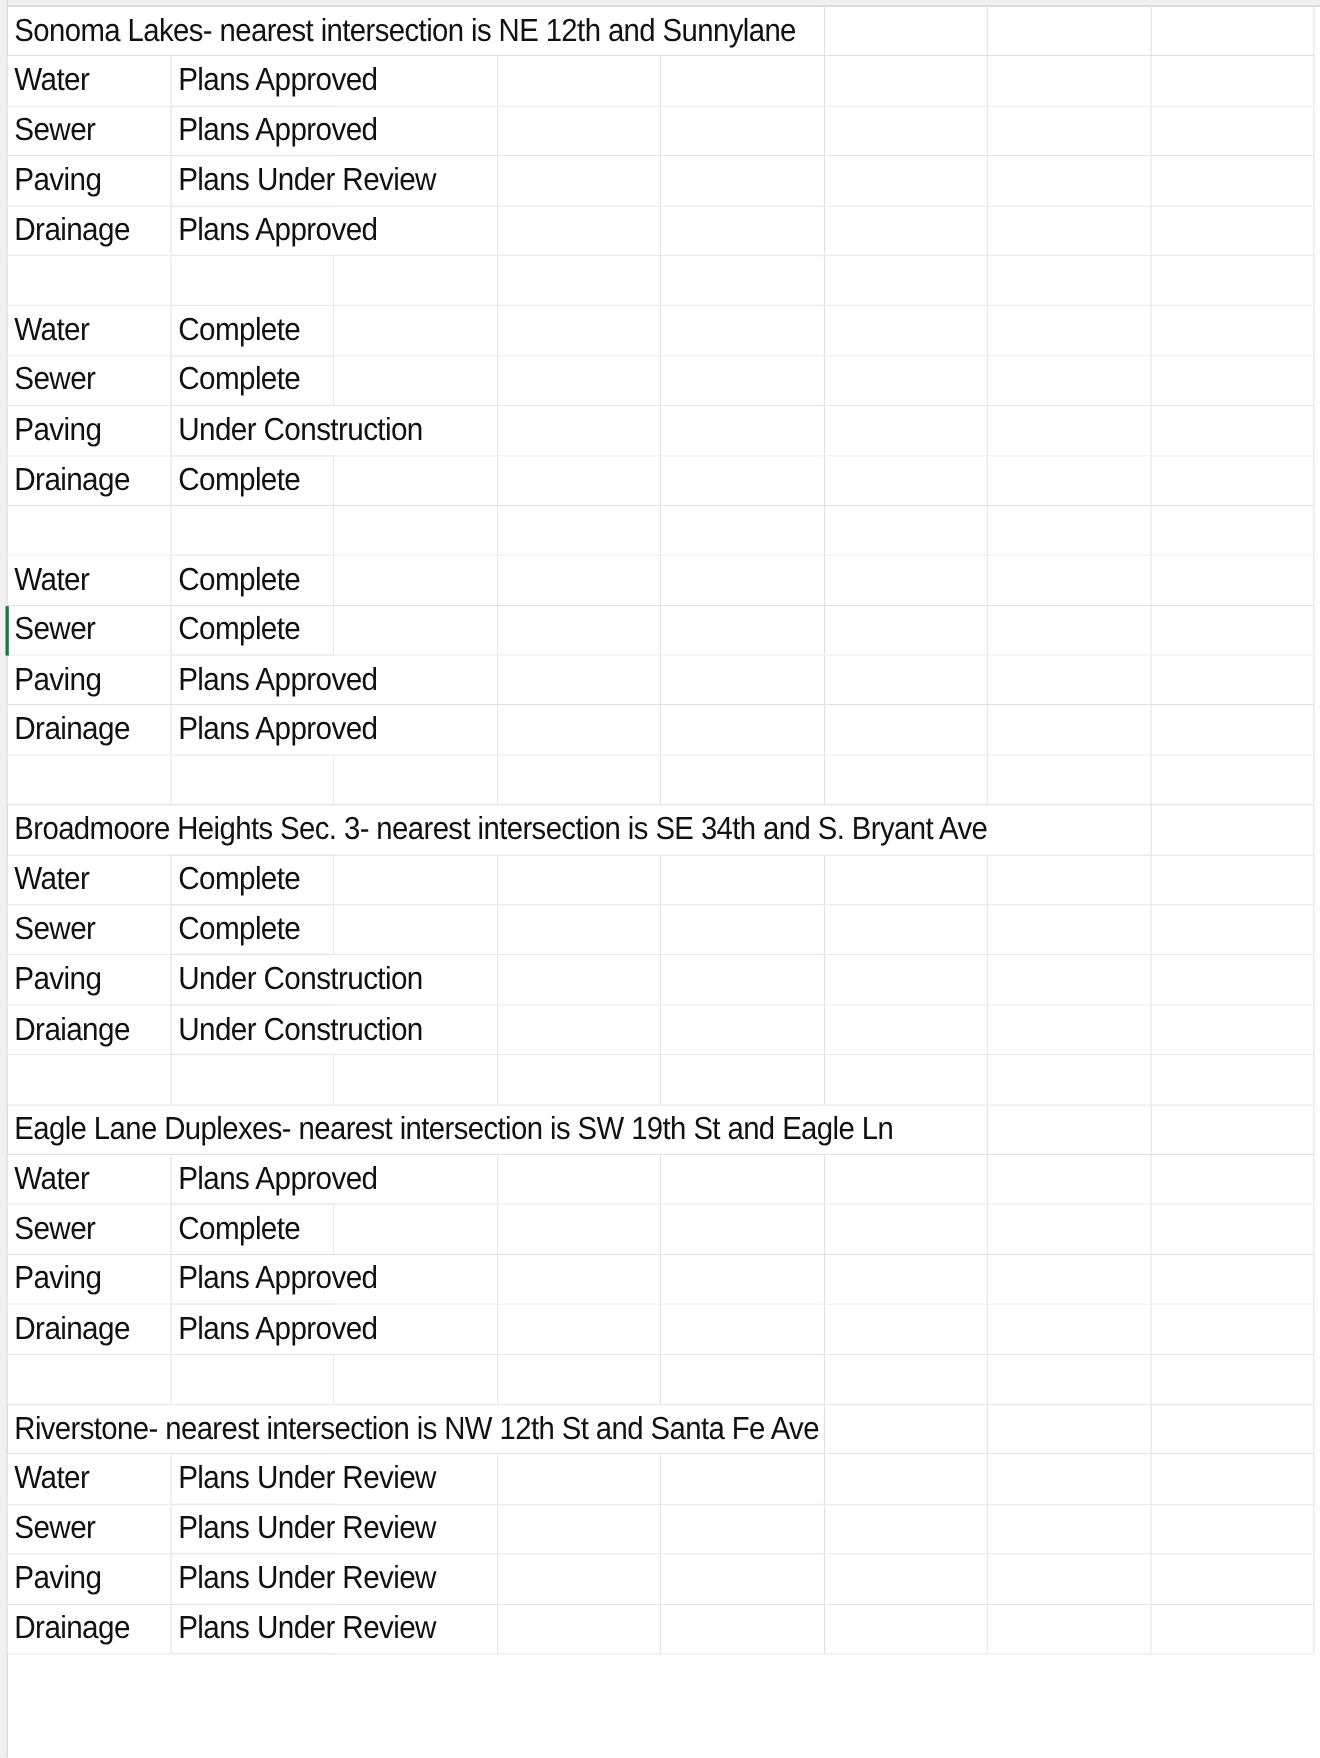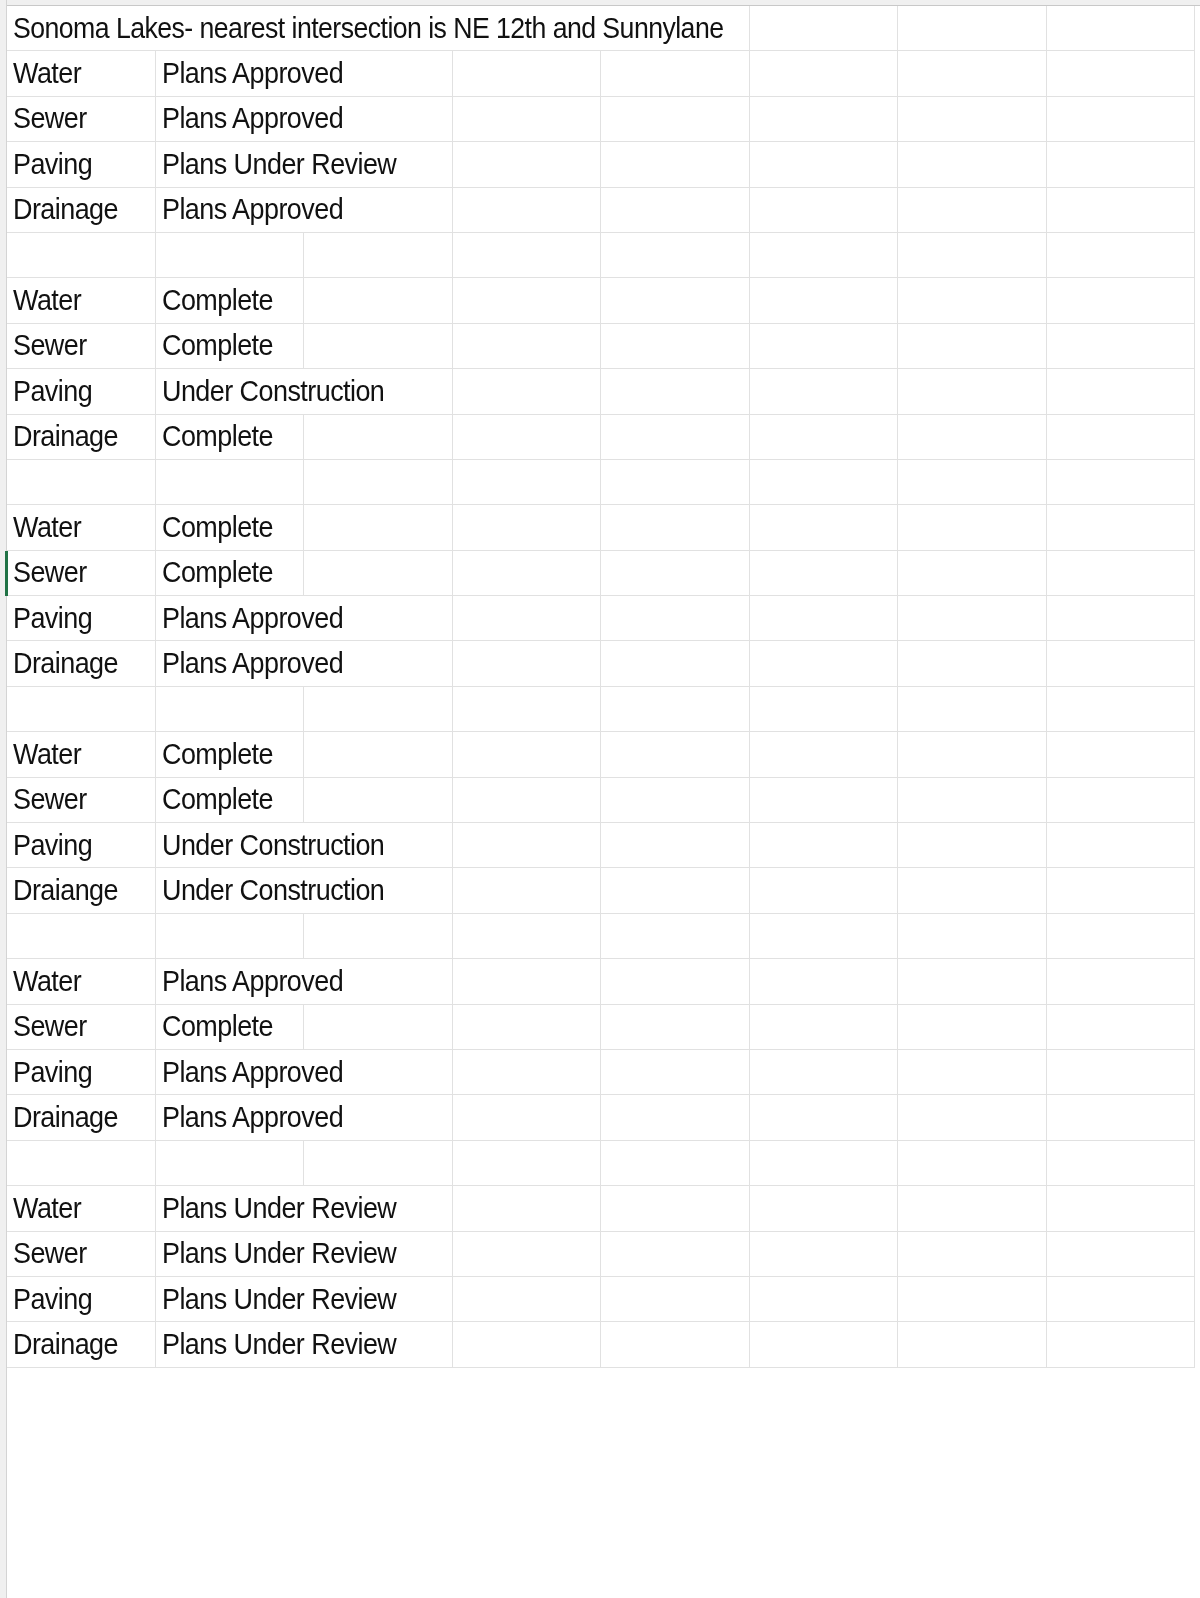--- a/index.html
+++ b/index.html
@@ -229,20 +229,31 @@
       <div class="cell" style="left: 0px; width: 148.5px; border-right-color: rgb(225, 225, 225);"></div>
       <div class="cell" style="left: 148.5px; width: 148.5px; border-right-color: rgb(225, 225, 225);"></div>
       <div class="cell" style="left: 297px; width: 148.5px; border-right-color: rgb(225, 225, 225);"></div>
       <div class="cell" style="left: 445.5px; width: 148.5px; border-right-color: rgb(225, 225, 225);"></div>
       <div class="cell" style="left: 594px; width: 148.5px; border-right-color: rgb(225, 225, 225);"></div>
       <div class="cell" style="left: 742.5px; width: 148.5px; border-right-color: rgb(225, 225, 225);"></div>
       <div class="cell" style="left: 891px; width: 148.5px; border-right-color: rgb(225, 225, 225);"></div>
       <div class="cell" style="left: 1039.5px; width: 148.5px; border-right-color: rgb(225, 225, 225);"></div>
     </div>
     <div class="row" style="height: 45.4px;">
+      <div class="cell" style="left: 0px; width: 148.5px; background: transparent; border-right-color: transparent;"></div>
+      <div class="cell" style="left: 148.5px; width: 148.5px; background: transparent; border-right-color: transparent;"></div>
+      <div class="cell" style="left: 297px; width: 148.5px; background: transparent; border-right-color: transparent;"></div>
+      <div class="cell" style="left: 445.5px; width: 148.5px; background: transparent; border-right-color: transparent;"></div>
+      <div class="cell" style="left: 594px; width: 148.5px; background: transparent; border-right-color: transparent;"></div>
+      <div class="cell" style="left: 742.5px; width: 148.5px; background: transparent; border-right-color: transparent;"></div>
+      <div class="cell" style="left: 891px; width: 148.5px; background: transparent; border-right-color: rgb(225, 225, 225);"></div>
+      <div class="cell" style="left: 1039.5px; width: 148.5px; background: transparent; border-right-color: rgb(225, 225, 225);"></div>
+      <span class="txt title-txt">Broadmoore Heights Sec. 3- nearest intersection is SE 34th and S. Bryant Ave</span>
+    </div>
+    <div class="row" style="height: 45.4px;">
       <div class="cell" style="left: 0px; width: 148.5px; border-right-color: rgb(225, 225, 225);"></div>
       <div class="cell" style="left: 148.5px; width: 148.5px; background: transparent; border-right-color: rgb(225, 225, 225);"></div>
       <div class="cell" style="left: 297px; width: 148.5px; border-right-color: rgb(225, 225, 225);"></div>
       <div class="cell" style="left: 445.5px; width: 148.5px; border-right-color: rgb(225, 225, 225);"></div>
       <div class="cell" style="left: 594px; width: 148.5px; border-right-color: rgb(225, 225, 225);"></div>
       <div class="cell" style="left: 742.5px; width: 148.5px; border-right-color: rgb(225, 225, 225);"></div>
       <div class="cell" style="left: 891px; width: 148.5px; border-right-color: rgb(225, 225, 225);"></div>
       <div class="cell" style="left: 1039.5px; width: 148.5px; border-right-color: rgb(225, 225, 225);"></div>
       <span class="txt">Water</span>
       <span class="txt" style="left: 154.5px;">Complete</span>
@@ -287,20 +298,31 @@
       <div class="cell" style="left: 0px; width: 148.5px; border-right-color: rgb(225, 225, 225);"></div>
       <div class="cell" style="left: 148.5px; width: 148.5px; border-right-color: rgb(225, 225, 225);"></div>
       <div class="cell" style="left: 297px; width: 148.5px; border-right-color: rgb(225, 225, 225);"></div>
       <div class="cell" style="left: 445.5px; width: 148.5px; border-right-color: rgb(225, 225, 225);"></div>
       <div class="cell" style="left: 594px; width: 148.5px; border-right-color: rgb(225, 225, 225);"></div>
       <div class="cell" style="left: 742.5px; width: 148.5px; border-right-color: rgb(225, 225, 225);"></div>
       <div class="cell" style="left: 891px; width: 148.5px; border-right-color: rgb(225, 225, 225);"></div>
       <div class="cell" style="left: 1039.5px; width: 148.5px; border-right-color: rgb(225, 225, 225);"></div>
     </div>
     <div class="row" style="height: 45.4px;">
+      <div class="cell" style="left: 0px; width: 148.5px; background: transparent; border-right-color: transparent;"></div>
+      <div class="cell" style="left: 148.5px; width: 148.5px; background: transparent; border-right-color: transparent;"></div>
+      <div class="cell" style="left: 297px; width: 148.5px; background: transparent; border-right-color: transparent;"></div>
+      <div class="cell" style="left: 445.5px; width: 148.5px; background: transparent; border-right-color: transparent;"></div>
+      <div class="cell" style="left: 594px; width: 148.5px; background: transparent; border-right-color: transparent;"></div>
+      <div class="cell" style="left: 742.5px; width: 148.5px; background: transparent; border-right-color: rgb(225, 225, 225);"></div>
+      <div class="cell" style="left: 891px; width: 148.5px; background: transparent; border-right-color: rgb(225, 225, 225);"></div>
+      <div class="cell" style="left: 1039.5px; width: 148.5px; background: transparent; border-right-color: rgb(225, 225, 225);"></div>
+      <span class="txt title-txt">Eagle Lane Duplexes- nearest intersection is SW 19th St and Eagle Ln</span>
+    </div>
+    <div class="row" style="height: 45.4px;">
       <div class="cell" style="left: 0px; width: 148.5px; border-right-color: rgb(225, 225, 225);"></div>
       <div class="cell" style="left: 148.5px; width: 148.5px; background: transparent; border-right-color: transparent;"></div>
       <div class="cell" style="left: 297px; width: 148.5px; border-right-color: rgb(225, 225, 225);"></div>
       <div class="cell" style="left: 445.5px; width: 148.5px; border-right-color: rgb(225, 225, 225);"></div>
       <div class="cell" style="left: 594px; width: 148.5px; border-right-color: rgb(225, 225, 225);"></div>
       <div class="cell" style="left: 742.5px; width: 148.5px; border-right-color: rgb(225, 225, 225);"></div>
       <div class="cell" style="left: 891px; width: 148.5px; border-right-color: rgb(225, 225, 225);"></div>
       <div class="cell" style="left: 1039.5px; width: 148.5px; border-right-color: rgb(225, 225, 225);"></div>
       <span class="txt">Water</span>
       <span class="txt" style="left: 154.5px;">Plans Approved</span>
@@ -343,20 +365,31 @@
     </div>
     <div class="row" style="height: 45.4px;">
       <div class="cell" style="left: 0px; width: 148.5px; border-right-color: rgb(225, 225, 225);"></div>
       <div class="cell" style="left: 148.5px; width: 148.5px; border-right-color: rgb(225, 225, 225);"></div>
       <div class="cell" style="left: 297px; width: 148.5px; border-right-color: rgb(225, 225, 225);"></div>
       <div class="cell" style="left: 445.5px; width: 148.5px; border-right-color: rgb(225, 225, 225);"></div>
       <div class="cell" style="left: 594px; width: 148.5px; border-right-color: rgb(225, 225, 225);"></div>
       <div class="cell" style="left: 742.5px; width: 148.5px; border-right-color: rgb(225, 225, 225);"></div>
       <div class="cell" style="left: 891px; width: 148.5px; border-right-color: rgb(225, 225, 225);"></div>
       <div class="cell" style="left: 1039.5px; width: 148.5px; border-right-color: rgb(225, 225, 225);"></div>
+    </div>
+    <div class="row" style="height: 45.4px;">
+      <div class="cell" style="left: 0px; width: 148.5px; background: transparent; border-right-color: transparent;"></div>
+      <div class="cell" style="left: 148.5px; width: 148.5px; background: transparent; border-right-color: transparent;"></div>
+      <div class="cell" style="left: 297px; width: 148.5px; background: transparent; border-right-color: transparent;"></div>
+      <div class="cell" style="left: 445.5px; width: 148.5px; background: transparent; border-right-color: transparent;"></div>
+      <div class="cell" style="left: 594px; width: 148.5px; background: transparent; border-right-color: rgb(225, 225, 225);"></div>
+      <div class="cell" style="left: 742.5px; width: 148.5px; background: transparent; border-right-color: rgb(225, 225, 225);"></div>
+      <div class="cell" style="left: 891px; width: 148.5px; background: transparent; border-right-color: rgb(225, 225, 225);"></div>
+      <div class="cell" style="left: 1039.5px; width: 148.5px; background: transparent; border-right-color: rgb(225, 225, 225);"></div>
+      <span class="txt title-txt">Riverstone- nearest intersection is NW 12th St and Santa Fe Ave</span>
     </div>
     <div class="row" style="height: 45.4px;">
       <div class="cell" style="left: 0px; width: 148.5px; border-right-color: rgb(225, 225, 225);"></div>
       <div class="cell" style="left: 148.5px; width: 148.5px; background: transparent; border-right-color: transparent;"></div>
       <div class="cell" style="left: 297px; width: 148.5px; border-right-color: rgb(225, 225, 225);"></div>
       <div class="cell" style="left: 445.5px; width: 148.5px; border-right-color: rgb(225, 225, 225);"></div>
       <div class="cell" style="left: 594px; width: 148.5px; border-right-color: rgb(225, 225, 225);"></div>
       <div class="cell" style="left: 742.5px; width: 148.5px; border-right-color: rgb(225, 225, 225);"></div>
       <div class="cell" style="left: 891px; width: 148.5px; border-right-color: rgb(225, 225, 225);"></div>
       <div class="cell" style="left: 1039.5px; width: 148.5px; border-right-color: rgb(225, 225, 225);"></div>

